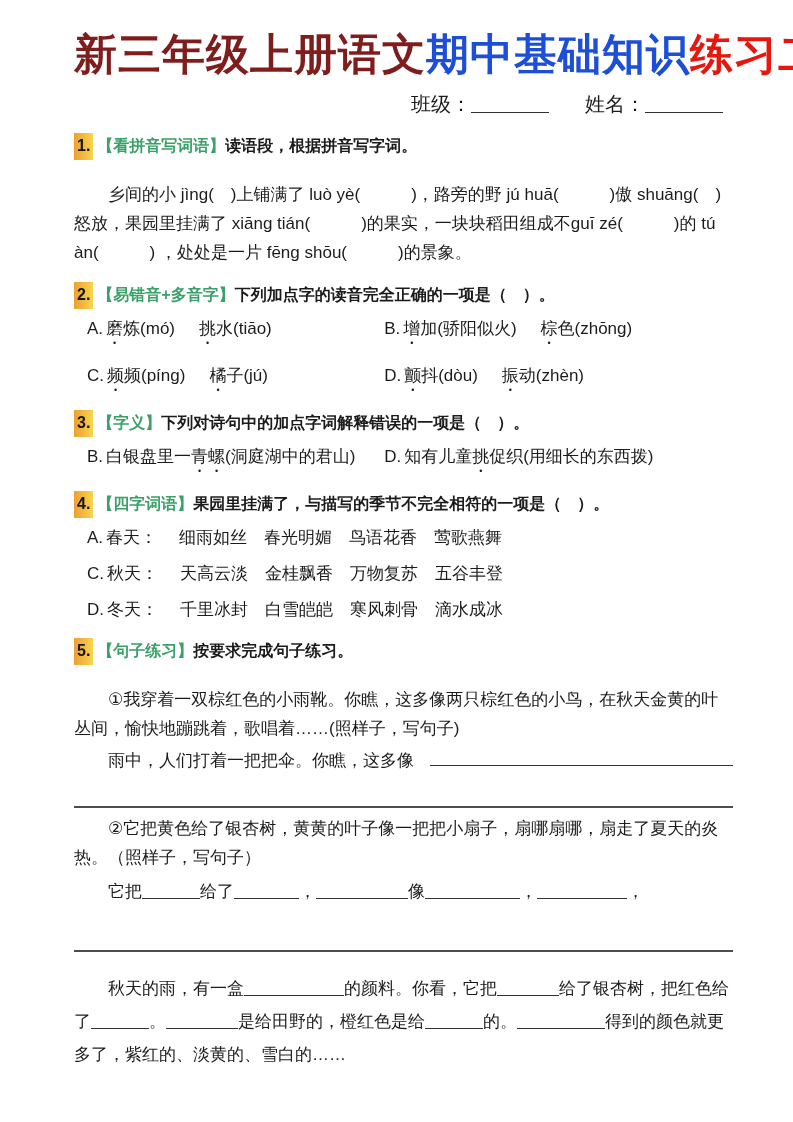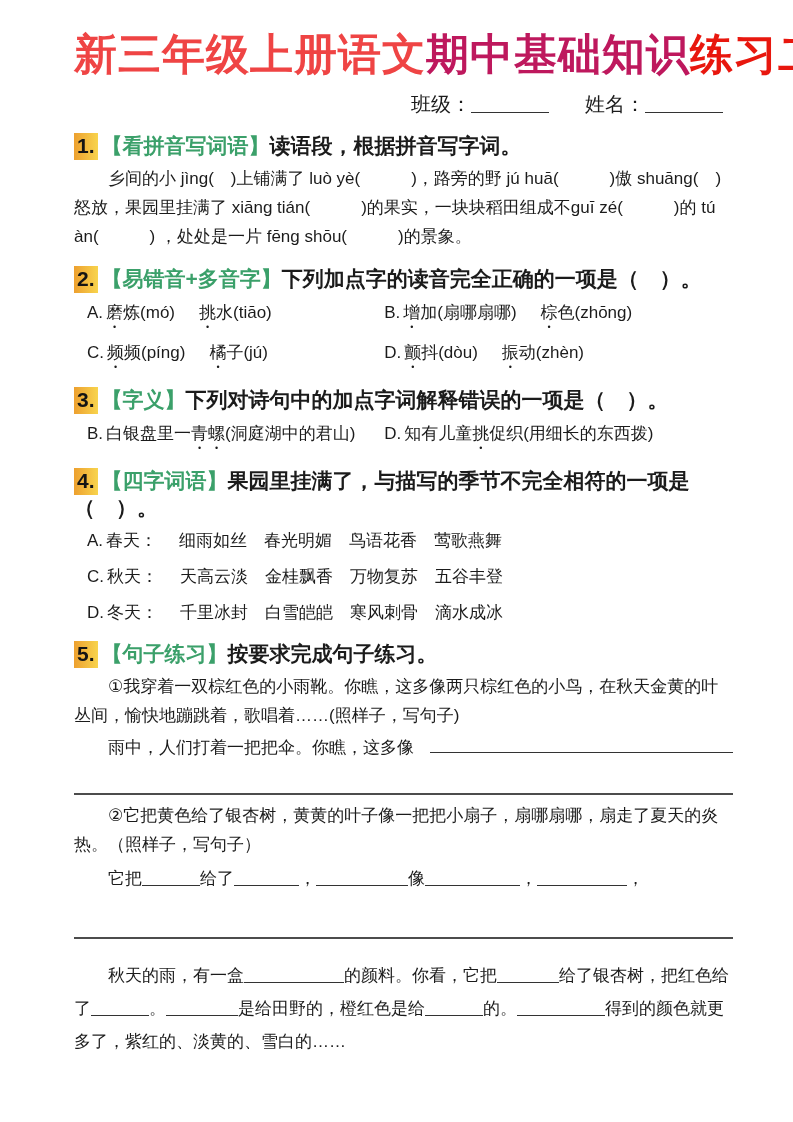--- a/index.html
+++ b/index.html
@@ -13,22 +13,22 @@
   }
   
   .title{
     text-align:center;
     font-size:43px;
     font-weight:700;
     letter-spacing:1px;
     line-height:1.15;
     white-space:nowrap;
   }
-  .title .t-black{color:#ef4444;}
-  .title .t-blue{color:#be185d;}
+  .title .t-black{color:#7f1d1d;}
+  .title .t-blue{color:#1d4ed8;}
   .title .t-red{color:#e8170e;}
   
   .id-row{
     margin-top:12px;
     text-align:right;
     font-family:"DejaVu Serif","Liberation Serif",serif;
     font-size:20px;
     padding-right:10px;
   }
   .id-row .blank{width:78px;}
@@ -37,44 +37,44 @@
   .blank{
     display:inline-block;
     border-bottom:1.5px solid #333;
     height:0.95em;
     margin-bottom:-2px;
   }
   .w58{width:58px}.w62{width:62px}.w65{width:65px}.w72{width:72px}
   .w88{width:88px}.w90{width:90px}.w92{width:92px}.w95{width:95px}.w100{width:100px}
   .q{margin-top:15px;}
   .q-head{
-    font-size:21px;
+    font-size:16px;
     font-weight:700;
     line-height:26px;
   }
   .q-num{
     display:inline-block;
     background:linear-gradient(90deg,#eda02f,#f8d44d);
     color:#141414;
     padding:0 3px 1px 3px;
     margin-right:4px;
   }
   .q-tag{color:#3ba06a;}
   .q-body{
     font-size:17px;
     line-height:29px;
     text-indent:2em;
-    margin-top:4px;
+    margin-top:20px;
   }
   .opt-grid{
     margin-top:6px;
     padding-left:13px;
     display:grid;
     font-size:17px;
-    row-gap:7px;
+    row-gap:14px;
   }
   .two-col{grid-template-columns:46% 54%;}
   .one-col{grid-template-columns:100%;row-gap:9px;}
   .opt{line-height:27px;white-space:nowrap;}
   .opt .lbl{margin-right:3px;}
   .word+.word{margin-left:24px;}
   em.dotted{
     font-style:normal;
     -webkit-text-emphasis:filled dot #1b1b1b;
     -webkit-text-emphasis-position:under;
@@ -129,21 +129,21 @@
 
 <div class="q">
   <div class="q-head">
     <span class="q-num">2.</span><span class="q-tag">【易错音+多音字】</span><span>下列加点字的读音完全正确的一项是（　）。</span>
   </div>
   <div class="opt-grid two-col">
     <div class="opt">
       <span class="lbl">A.</span><span class="word"><em class="dotted">磨</em><span>炼(mó)</span></span><span class="word"><em class="dotted">挑</em><span>水(tiāo)</span></span>
     </div>
     <div class="opt">
-      <span class="lbl">B.</span><span class="word"><em class="dotted">增</em><span>加(扇哪扇哪)</span></span><span class="word"><em class="dotted">棕</em><span>色(zhōng)</span></span>
+      <span class="lbl">B.</span><span class="word"><em class="dotted">增</em><span>加(骄阳似火)</span></span><span class="word"><em class="dotted">棕</em><span>色(zhōng)</span></span>
     </div>
     <div class="opt">
       <span class="lbl">C.</span><span class="word"><em class="dotted">频</em><span>频(píng)</span></span><span class="word"><em class="dotted">橘</em><span>子(jú)</span></span>
     </div>
     <div class="opt">
       <span class="lbl">D.</span><span class="word"><em class="dotted">颤</em><span>抖(dòu)</span></span><span class="word"><em class="dotted">振</em><span>动(zhèn)</span></span>
     </div>
   </div>
 </div>
 

